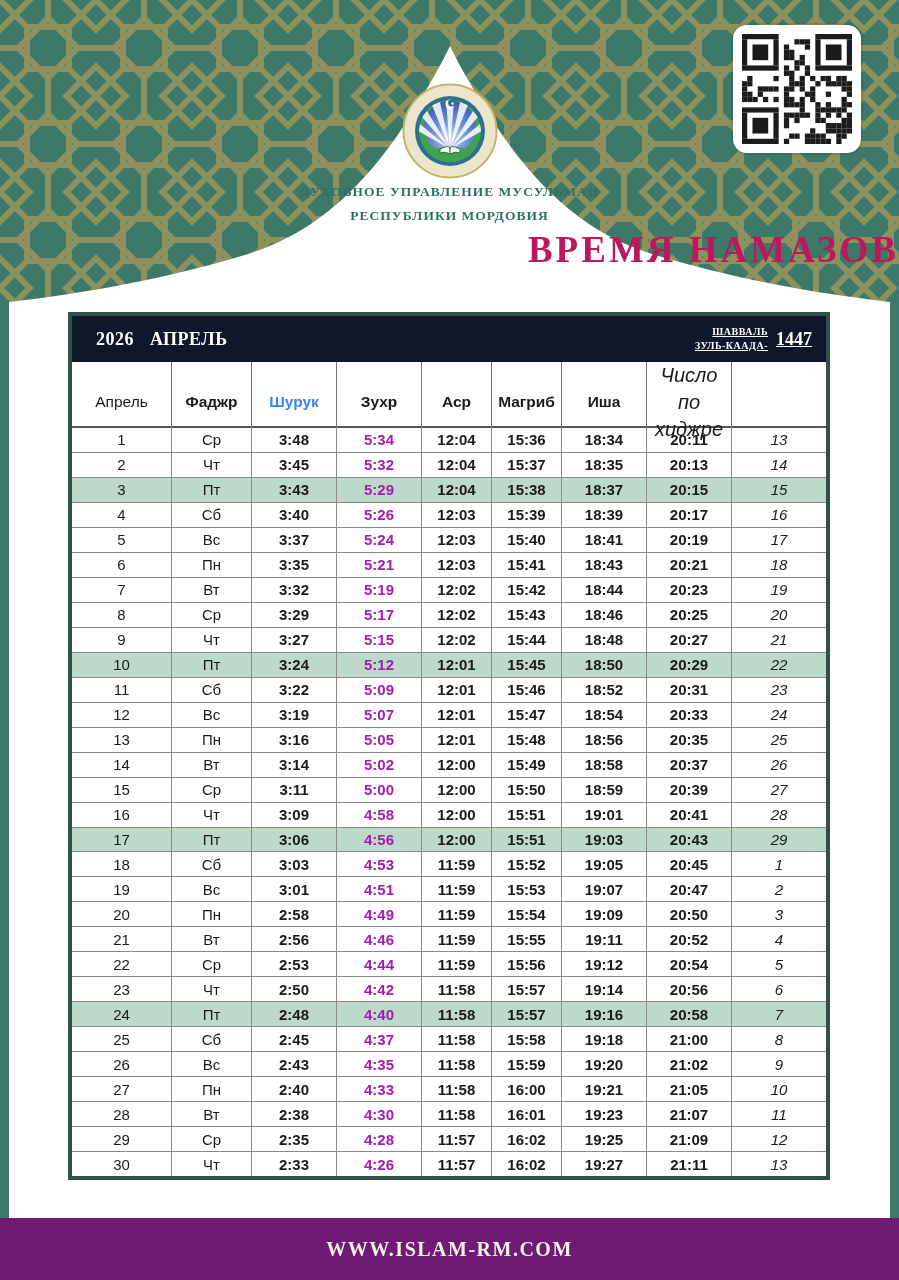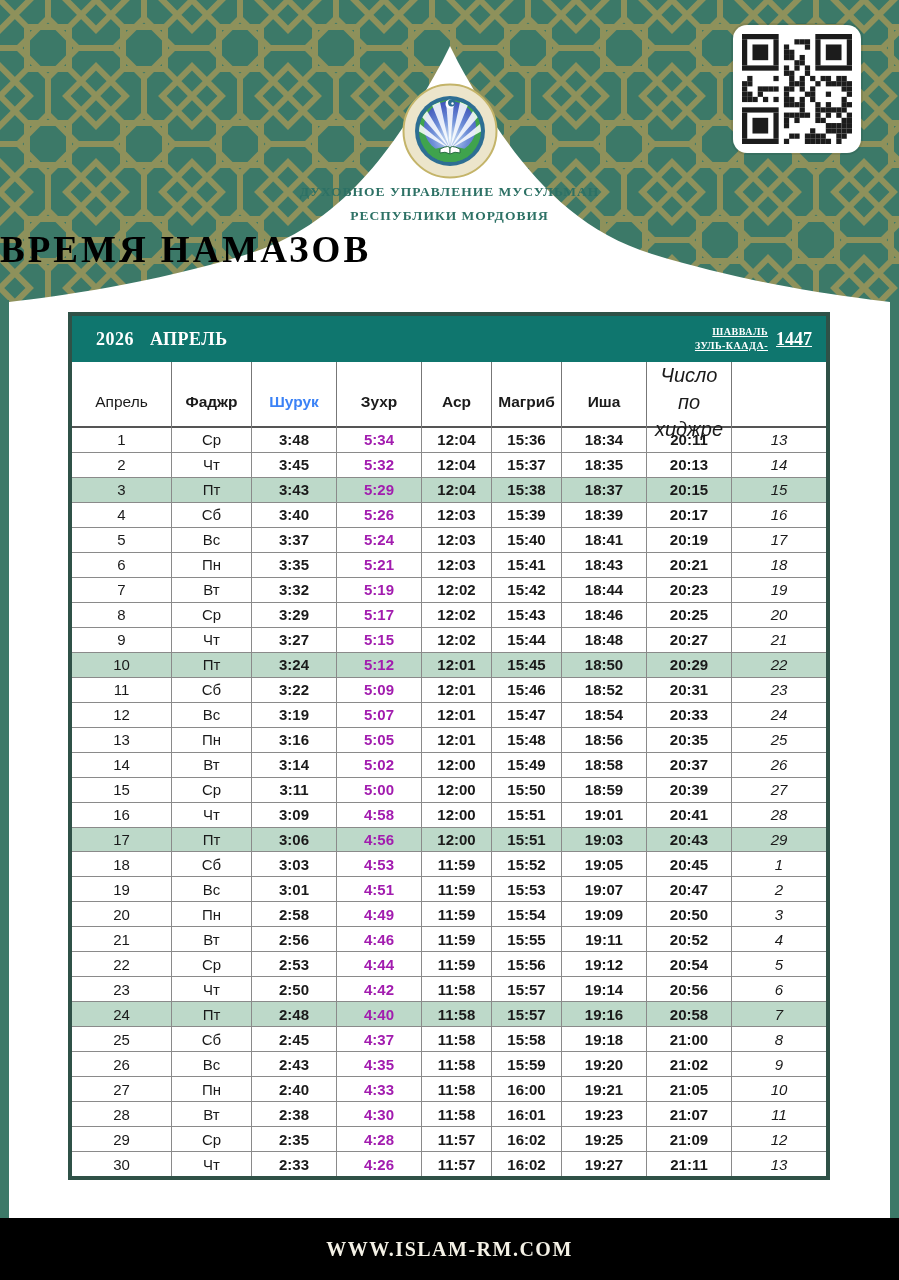--- a/index.html
+++ b/index.html
@@ -11,21 +11,21 @@
 
   
   #header-svg{position:absolute;top:0;left:0;}
   
   .side-strip{position:absolute;top:300px;height:918px;width:9px;background:#3c7968;}
   #left-strip{left:0;}
   #right-strip{right:0;}
   
   #footer-bar{
     position:absolute;left:0;top:1218px;width:899px;height:62px;
-    background:#000000;display:flex;align-items:center;justify-content:center;
+    background:#701a75;display:flex;align-items:center;justify-content:center;
   }
   #footer-bar .site{
     color:#f4f1e6;font-family:"Liberation Serif",serif;font-weight:bold;
     font-size:20px;letter-spacing:1.5px;
   }
 
   
   #qr-box{
     position:absolute;left:733px;top:25px;width:128px;height:128px;
     background:#ffffff;border-radius:14px;box-shadow:0 0 0 2px rgba(0,0,0,.08);
@@ -35,33 +35,33 @@
   
   #emblem{position:absolute;left:402px;top:83px;width:96px;height:96px;}
 
   
   #org-name{
     position:absolute;left:0;top:180px;width:899px;text-align:center;
     color:#2d7165;font-family:"Liberation Serif",serif;font-weight:bold;
     font-size:13.5px;letter-spacing:1px;line-height:1.75;
   }
   #page-title{
-    position:absolute;left:0;top:228px;width:899px;text-align:left;
-    color:#000000;font-family:"Liberation Serif",serif;font-weight:bold;
+    position:absolute;left:0;top:228px;width:899px;text-align:right;
+    color:#be185d;font-family:"Liberation Serif",serif;font-weight:bold;
     font-size:37px;letter-spacing:3px;
   }
 
   
   #prayer-table{
     position:absolute;left:68px;top:312px;width:762px;height:868px;
     border:4px solid #2f5147;box-sizing:border-box;
     display:flex;flex-direction:column;background:#fff;
   }
   #month-bar{
-    height:46px;flex:0 0 46px;background:#0f766e;color:#fff;
+    height:46px;flex:0 0 46px;background:#0f172a;color:#fff;
     display:flex;align-items:center;justify-content:space-between;
     font-family:"Liberation Serif",serif;font-weight:bold;
     padding:0 14px 0 24px;box-sizing:border-box;
   }
   #month-bar .left{display:flex;gap:16px;font-size:18px;letter-spacing:.5px;}
   #month-bar .right{display:flex;align-items:center;gap:8px;text-decoration:underline;}
   #month-bar .hijri-months{display:flex;flex-direction:column;align-items:flex-end;
     font-size:10px;line-height:1.45;letter-spacing:.5px;}
   #month-bar .hijri-year{font-size:18px;}
 

